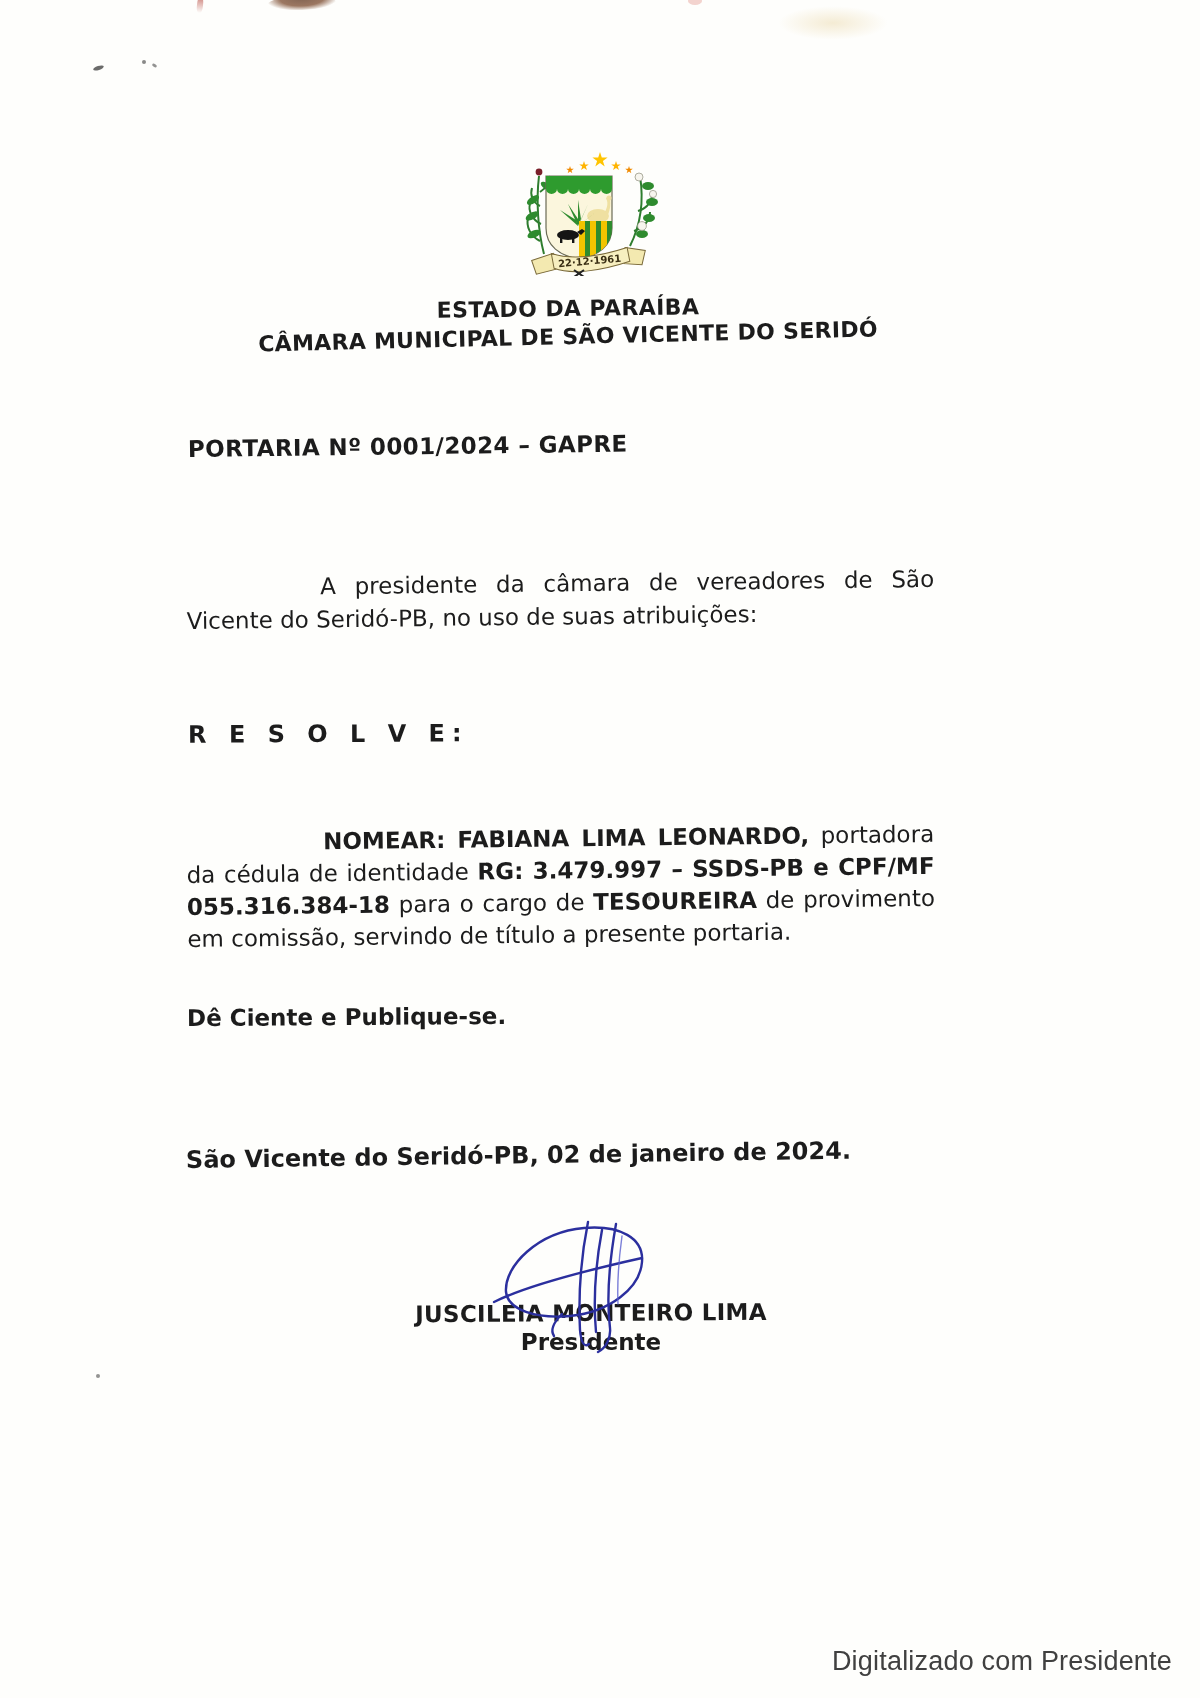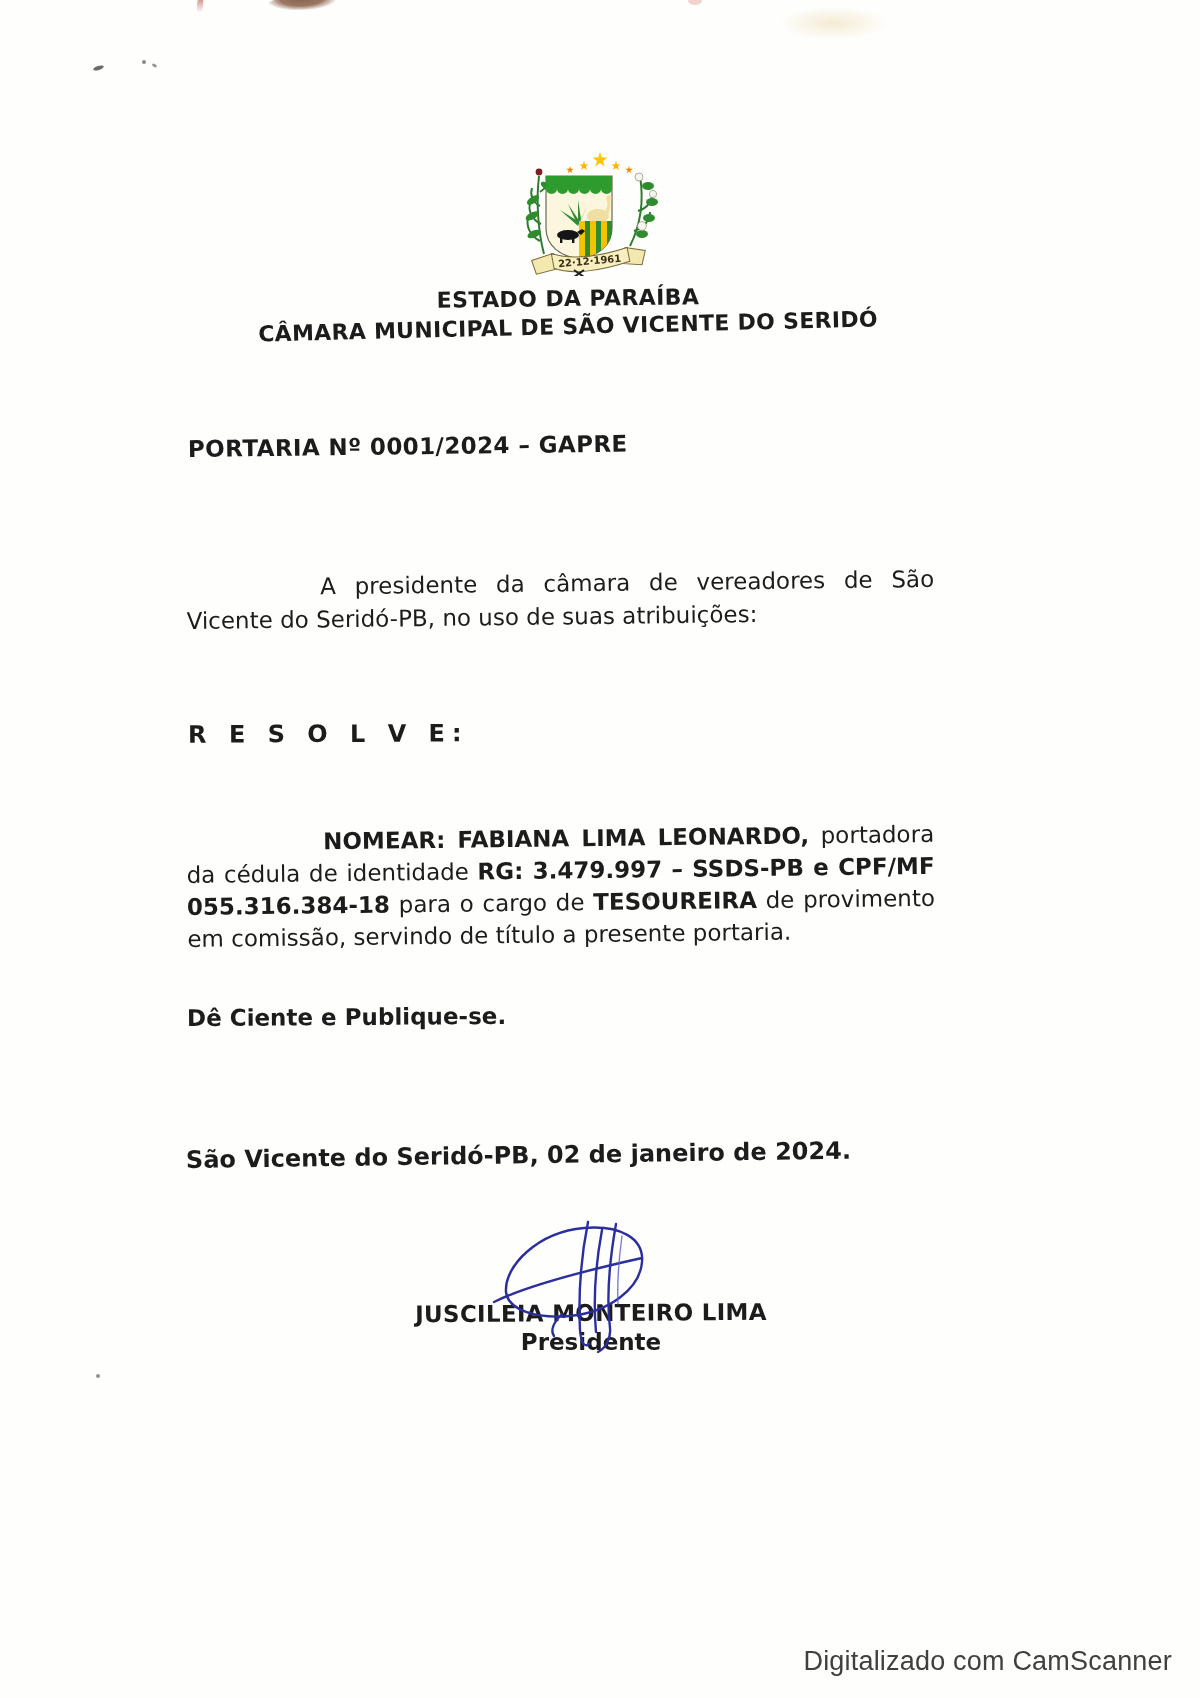--- a/index.html
+++ b/index.html
@@ -37,21 +37,21 @@
   }
   .speck { position: absolute; background: #3a3a3a; border-radius: 50%; }
   .speck.s1 { left: 93px;  top: 66px;  width: 11px; height: 4px; transform: rotate(-18deg); opacity: .75; }
   .speck.s2 { left: 142px; top: 60px;  width: 4px;  height: 4px; opacity: .6; }
   .speck.s3 { left: 152px; top: 64px;  width: 5px;  height: 3px; transform: rotate(30deg); opacity: .55; }
   .speck.s4 { left: 96px;  top: 1374px; width: 4px; height: 4px; opacity: .55; }
   .speck.s5 { left: 648px; top: 896px; width: 3px; height: 5px; opacity: .4; }
 
   
   .crest-wrap { position: absolute; left: 482px; top: 146px; width: 180px; height: 128px; }
-  .org-block { position: absolute; left: 168px; top: 286px; width: 800px; text-align: center; }
+  .org-block { position: absolute; left: 168px; top: 296px; width: 800px; text-align: center; }
   .org-state {
     font-size: 22px; font-weight: bold; letter-spacing: .4px;
     transform: rotate(-0.8deg);
   }
   .org-name {
     font-size: 22px; font-weight: bold; letter-spacing: .3px; margin-top: 3px;
     transform: rotate(-1.4deg);
   }
 
   
@@ -239,15 +239,15 @@
         <path d="M130,18 C127,40 125,64 126,86"></path>
       </g>
     </svg>
   </div>
 
   <div class="signer">
     <div class="signer-name">JUSCILEIA MONTEIRO LIMA</div>
     <div class="signer-role">Presidente</div>
   </div>
 
-  <div class="watermark">Digitalizado com CamScanner</div>
+  <div class="watermark">Digitalizado com Presidente</div>
 
 </div>
 
 </body></html>

